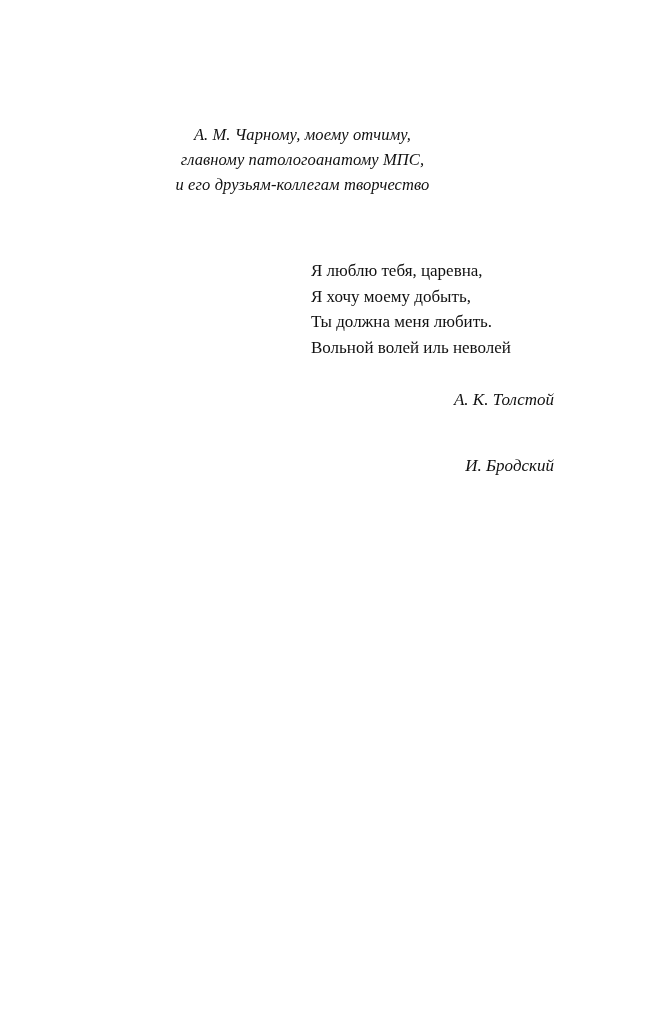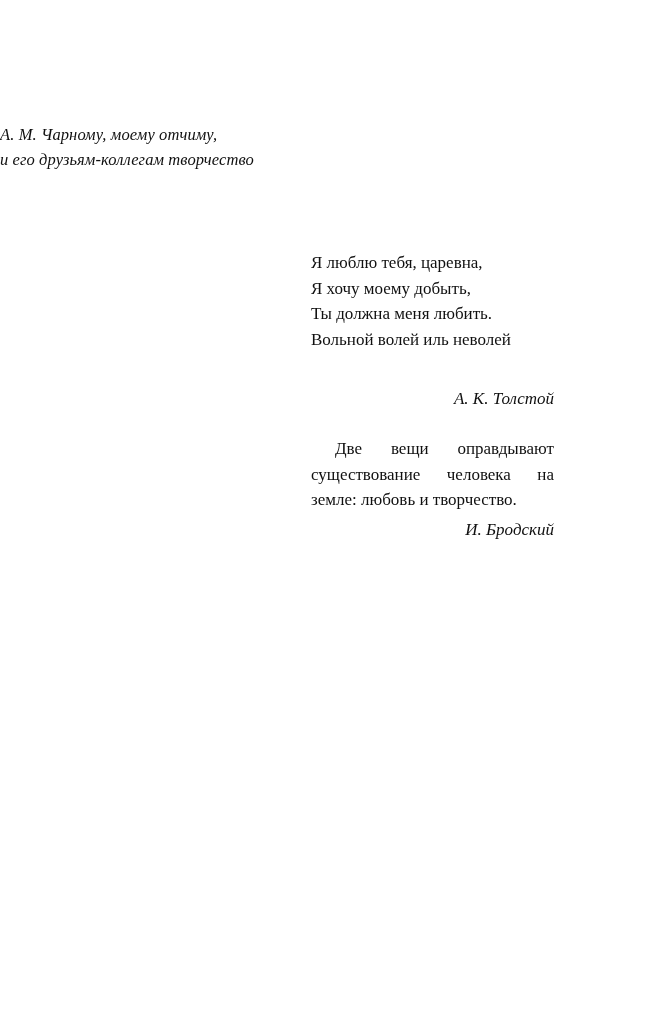--- a/index.html
+++ b/index.html
@@ -21,89 +21,89 @@
     inset: 0;
     background: #ffffff;
   }
 
   
   .dedication {
     position: absolute;
     left: 0;
     top: 122px;
     width: 605px;
-    text-align: left;
+    text-align: center;
     font-style: italic;
     font-size: 16.5px;
     line-height: 25px;
     letter-spacing: 0.1px;
   }
   .dedication .line {
     display: block;
     white-space: nowrap;
   }
 
   
   .epigraph-verse {
     position: absolute;
     left: 311px;
-    top: 250px;
+    top: 258px;
     width: 330px;
     font-size: 17px;
     line-height: 25.5px;
   }
   .epigraph-verse .line {
     display: block;
     white-space: nowrap;
   }
   .attribution {
     display: block;
     font-style: italic;
     text-align: right;
     width: 243px;
-    margin-top: 34px;
+    margin-top: 27px;
     font-size: 17px;
     white-space: nowrap;
   }
 
   
   .epigraph-prose {
     position: absolute;
     left: 311px;
     top: 436px;
     width: 243px;
     font-size: 17px;
     line-height: 25.5px;
   }
   .epigraph-prose .para {
     display: block;
     text-align: justify;
     text-align-last: left;
     text-indent: 24px;
   }
   .epigraph-prose .attribution {
-    margin-top: 4px;
+    margin-top: 17px;
   }
 </style>
 </head>
 <body>
 
 <div class="page">
 
   <div class="dedication">
     <span class="line">А. М. Чарному, моему отчиму,</span>
+    <span class="line">главному патологоанатому МПС,</span>
     <span class="line">и его друзьям-коллегам творчество</span>
   </div>
 
   <div class="epigraph-verse">
     <span class="line">Я люблю тебя, царевна,</span>
     <span class="line">Я хочу моему добыть,</span>
     <span class="line">Ты должна меня любить.</span>
     <span class="line">Вольной волей иль неволей</span>
     <span class="attribution">А. К. Толстой</span>
   </div>
 
   <div class="epigraph-prose">
-    <span class="para">Две вещи оправдывают существование человека на земле: любовь и творчество.</span>
     <span class="attribution">И. Бродский</span>
   </div>
 
 </div>
 
 </body></html>

